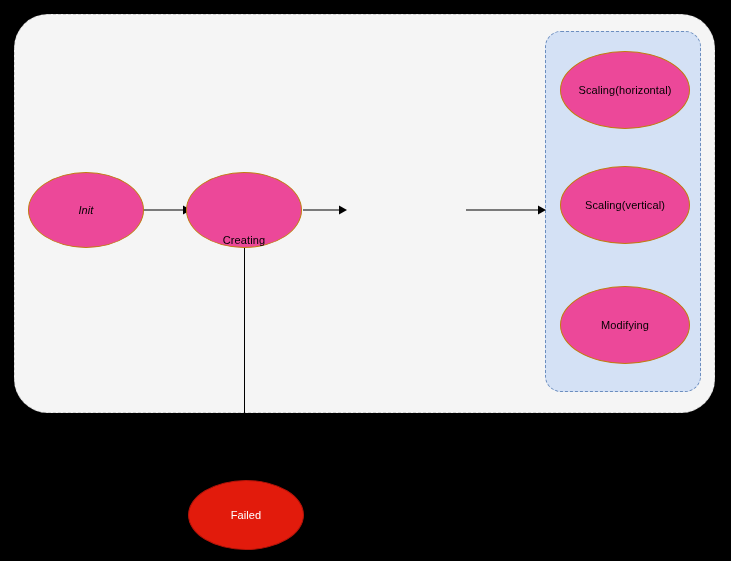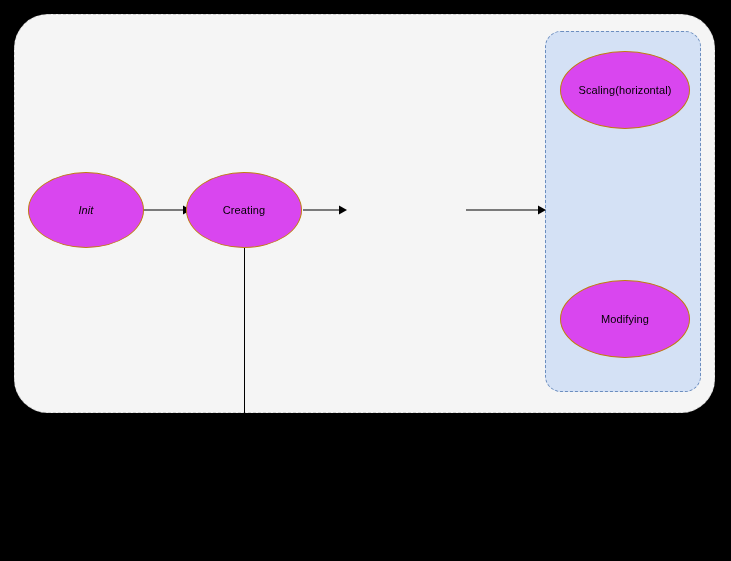--- a/index.html
+++ b/index.html
@@ -51,21 +51,21 @@
     display: flex;
     align-items: center;
     justify-content: center;
     text-align: center;
     font-size: 11px;
     line-height: 13px;
     letter-spacing: 0.1px;
     white-space: nowrap;
   }
   .node.orange {
-    background: #d946ef;
+    background: #ec4899;
     border: 1px solid #c07d10;
     color: #000000;
   }
   .node.green {
     background: #008a00;
     border: 1px solid #006600;
     color: #ffffff;
   }
   .node.red {
     background: #e21b0c;
@@ -115,29 +115,35 @@
 
   <svg class="edge" style="left:466px; top:202px;" width="80" height="16" viewBox="0 0 80 16">
     <line x1="0" y1="8" x2="72" y2="8"></line>
     <polygon points="72,3.6 80,8 72,12.4"></polygon>
   </svg>
 
   <div class="node orange" style="left:28px; top:172px; width:116px; height:76px;font-style:italic;">
     <span>Init</span>
   </div>
 
-  <div class="node orange" style="left:186px; top:172px; width:116px; height:76px;">
+  <div class="node orange" style="left:186px; top:172px; width:116px; height:76px;align-items:flex-end;">
     <span>Creating</span>
   </div>
 
 
   <div class="node orange" style="left:560px; top:51px; width:130px; height:78px;">
     <span>Scaling(horizontal)</span>
   </div>
 
+  <div class="node orange" style="left:560px; top:166px; width:130px; height:78px;">
+    <span>Scaling(vertical)</span>
+  </div>
 
-  <div class="node orange" style="left:560px; top:280px; width:130px; height:78px;">
+  <div class="node orange" style="left:560px; top:286px; width:130px; height:78px;">
     <span>Modifying</span>
   </div>
 
+  <div class="node red" style="left:188px; top:480px; width:116px; height:70px;">
+    <span>Failed</span>
+  </div>
 
 
 </div>
 
 </body></html>

